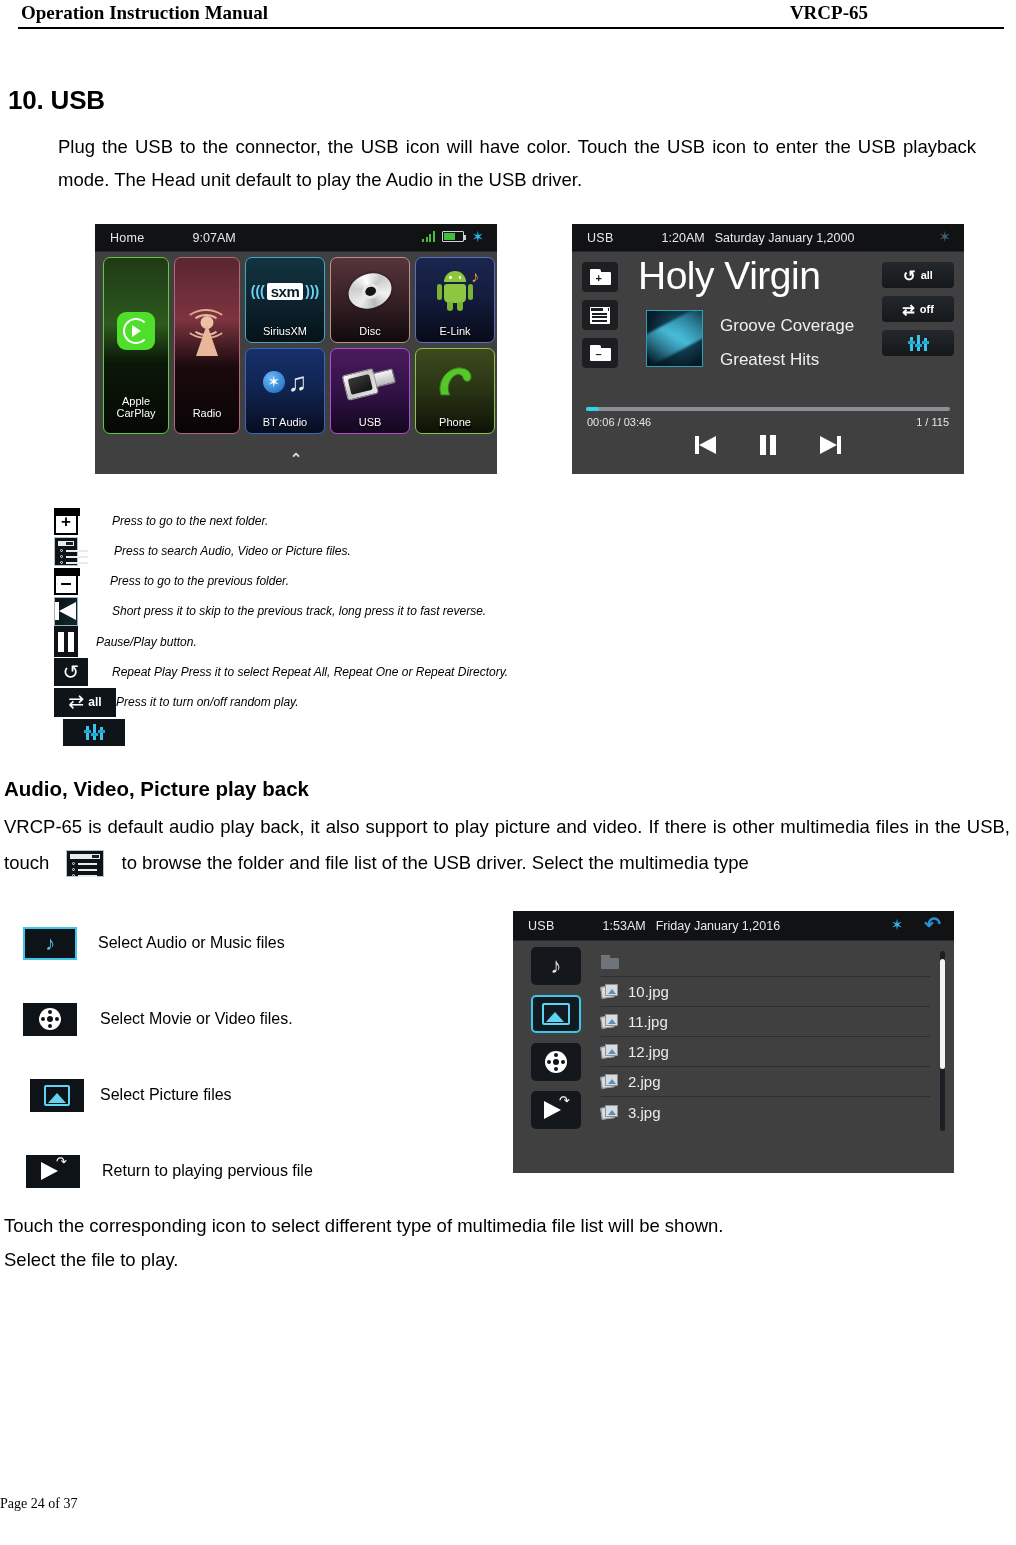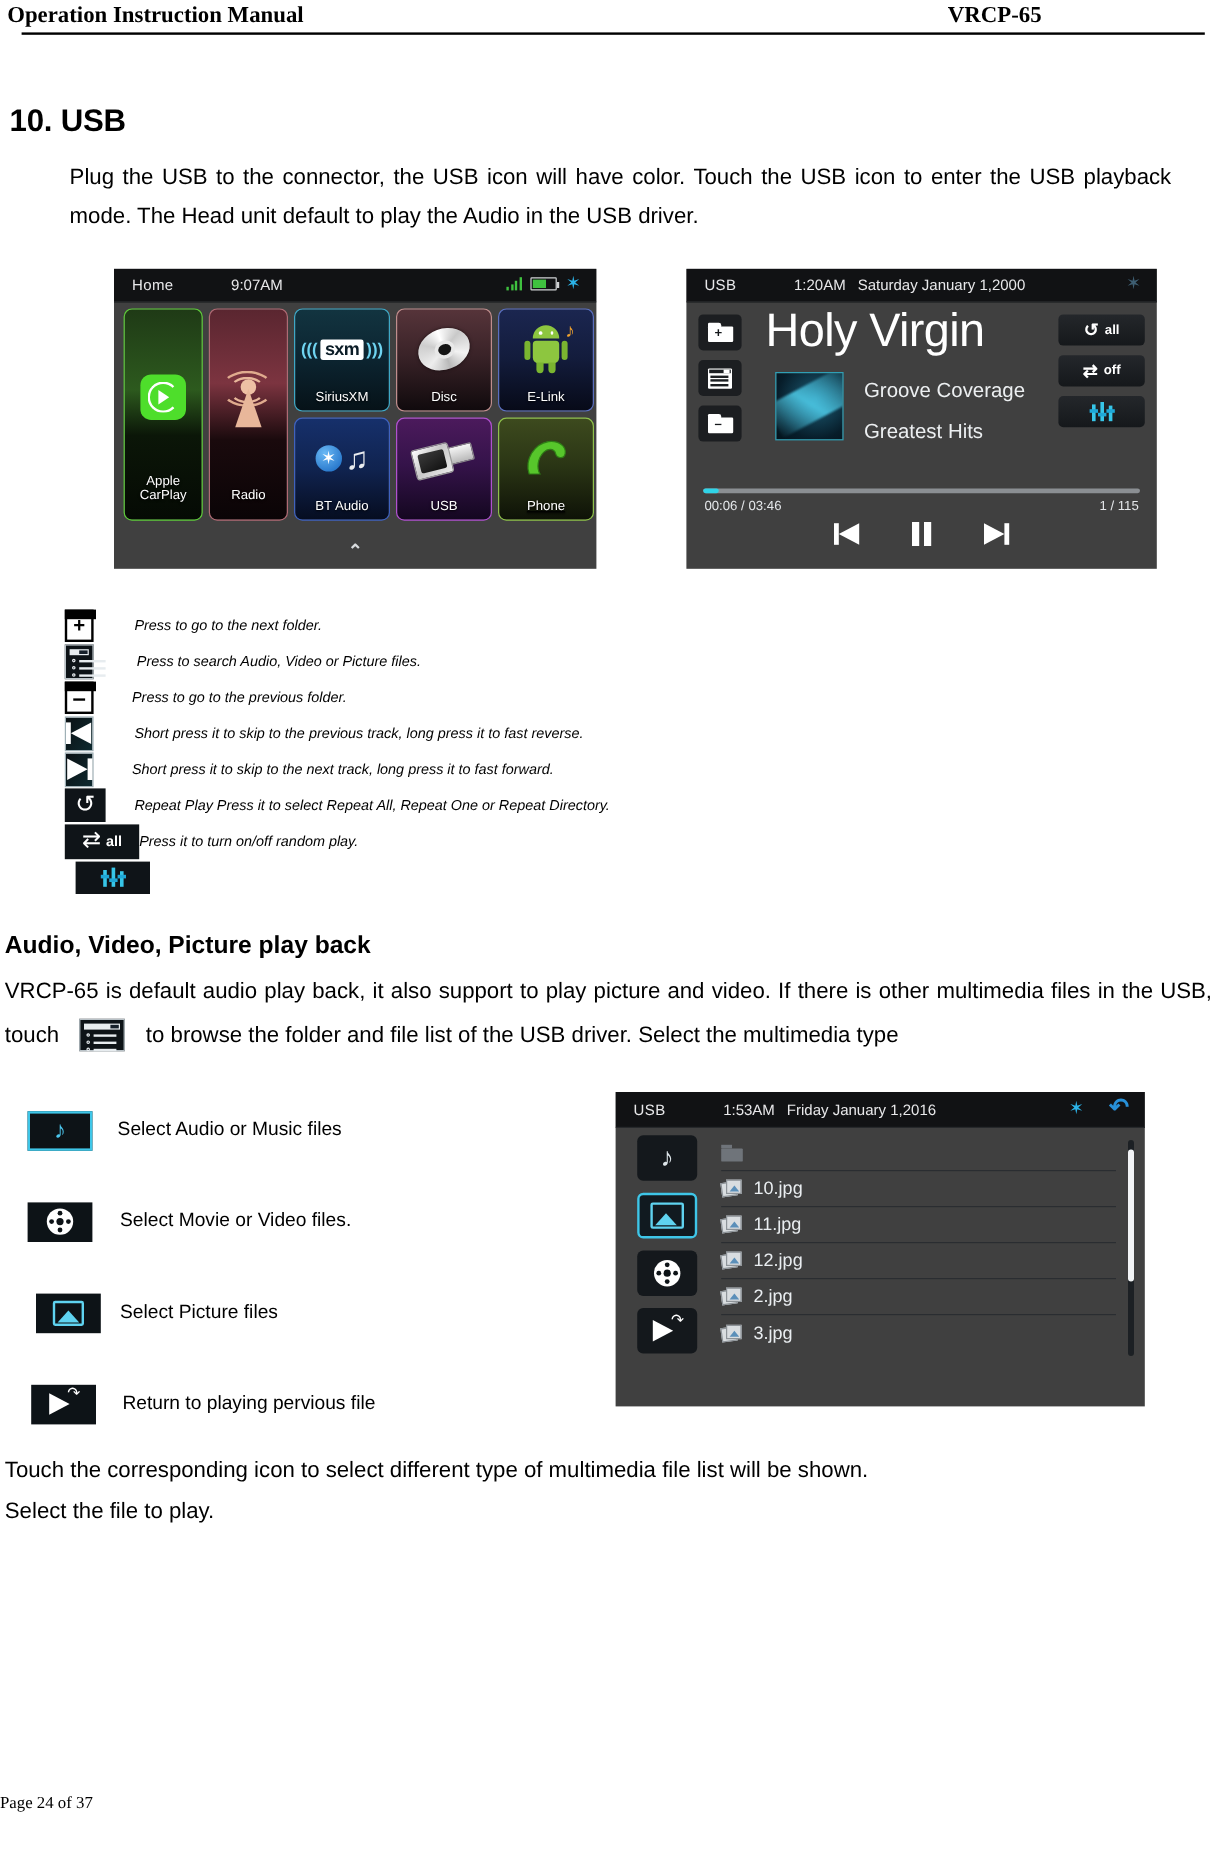--- a/index.html
+++ b/index.html
@@ -12,21 +12,21 @@
     position:relative;
     overflow:hidden;
   }
 
   
   .page-header{
     position:absolute; left:0; top:0; width:872px; height:30px;
     font-family:"Liberation Serif", serif;
     font-weight:bold; font-size:19px;
     display:flex; align-items:flex-start; justify-content:space-between;
-    padding:2px 4px 0 6px;
+    padding:2px 4px 0 21px;
   }
   .header-rule{
     position:absolute; left:18px; top:27px; width:986px; height:2px; background:#000;
   }
 
   
   .content{ position:absolute; left:0; top:30px; width:1016px; }
 
   h1.sect{
     font-size:26px; font-weight:bold; margin:55px 0 0 8px;
@@ -510,29 +510,29 @@
 
     <div class="lrow">
       <span class="ibox" style="width:78px; padding-left:54px;">
         <span class="chip-prev">
             <span class="g g-prev"></span>
           </span>
       </span>
       <span class="ltxt" style="margin-left:34px">Short press it to skip to the previous track, long press it to fast reverse.</span>
     </div>
 
-
     <div class="lrow">
       <span class="ibox" style="width:78px; padding-left:54px;">
-        <span class="chip-next">
-            <span class="g g-next"></span>
-          </span>
-      </span>
-      <span class="ltxt" style="margin-left:32px">Short press it to skip to the next track, long press it to fast forward.</span>
-    </div>
+        <span class="chip-pause">
+            <span class="g g-pause"></span>
+          </span>
+      </span>
+      <span class="ltxt" style="margin-left:18px">Pause/Play button.</span>
+    </div>
+
 
     <div class="lrow">
       <span class="ibox" style="width:88px; padding-left:54px;">
         <span class="chip-rep">
             <span style="font-size:20px;line-height:16px">↺</span>
           </span>
       </span>
       <span class="ltxt" style="margin-left:24px">Repeat Play Press it to select Repeat All, Repeat One or Repeat Directory.</span>
     </div>
 

